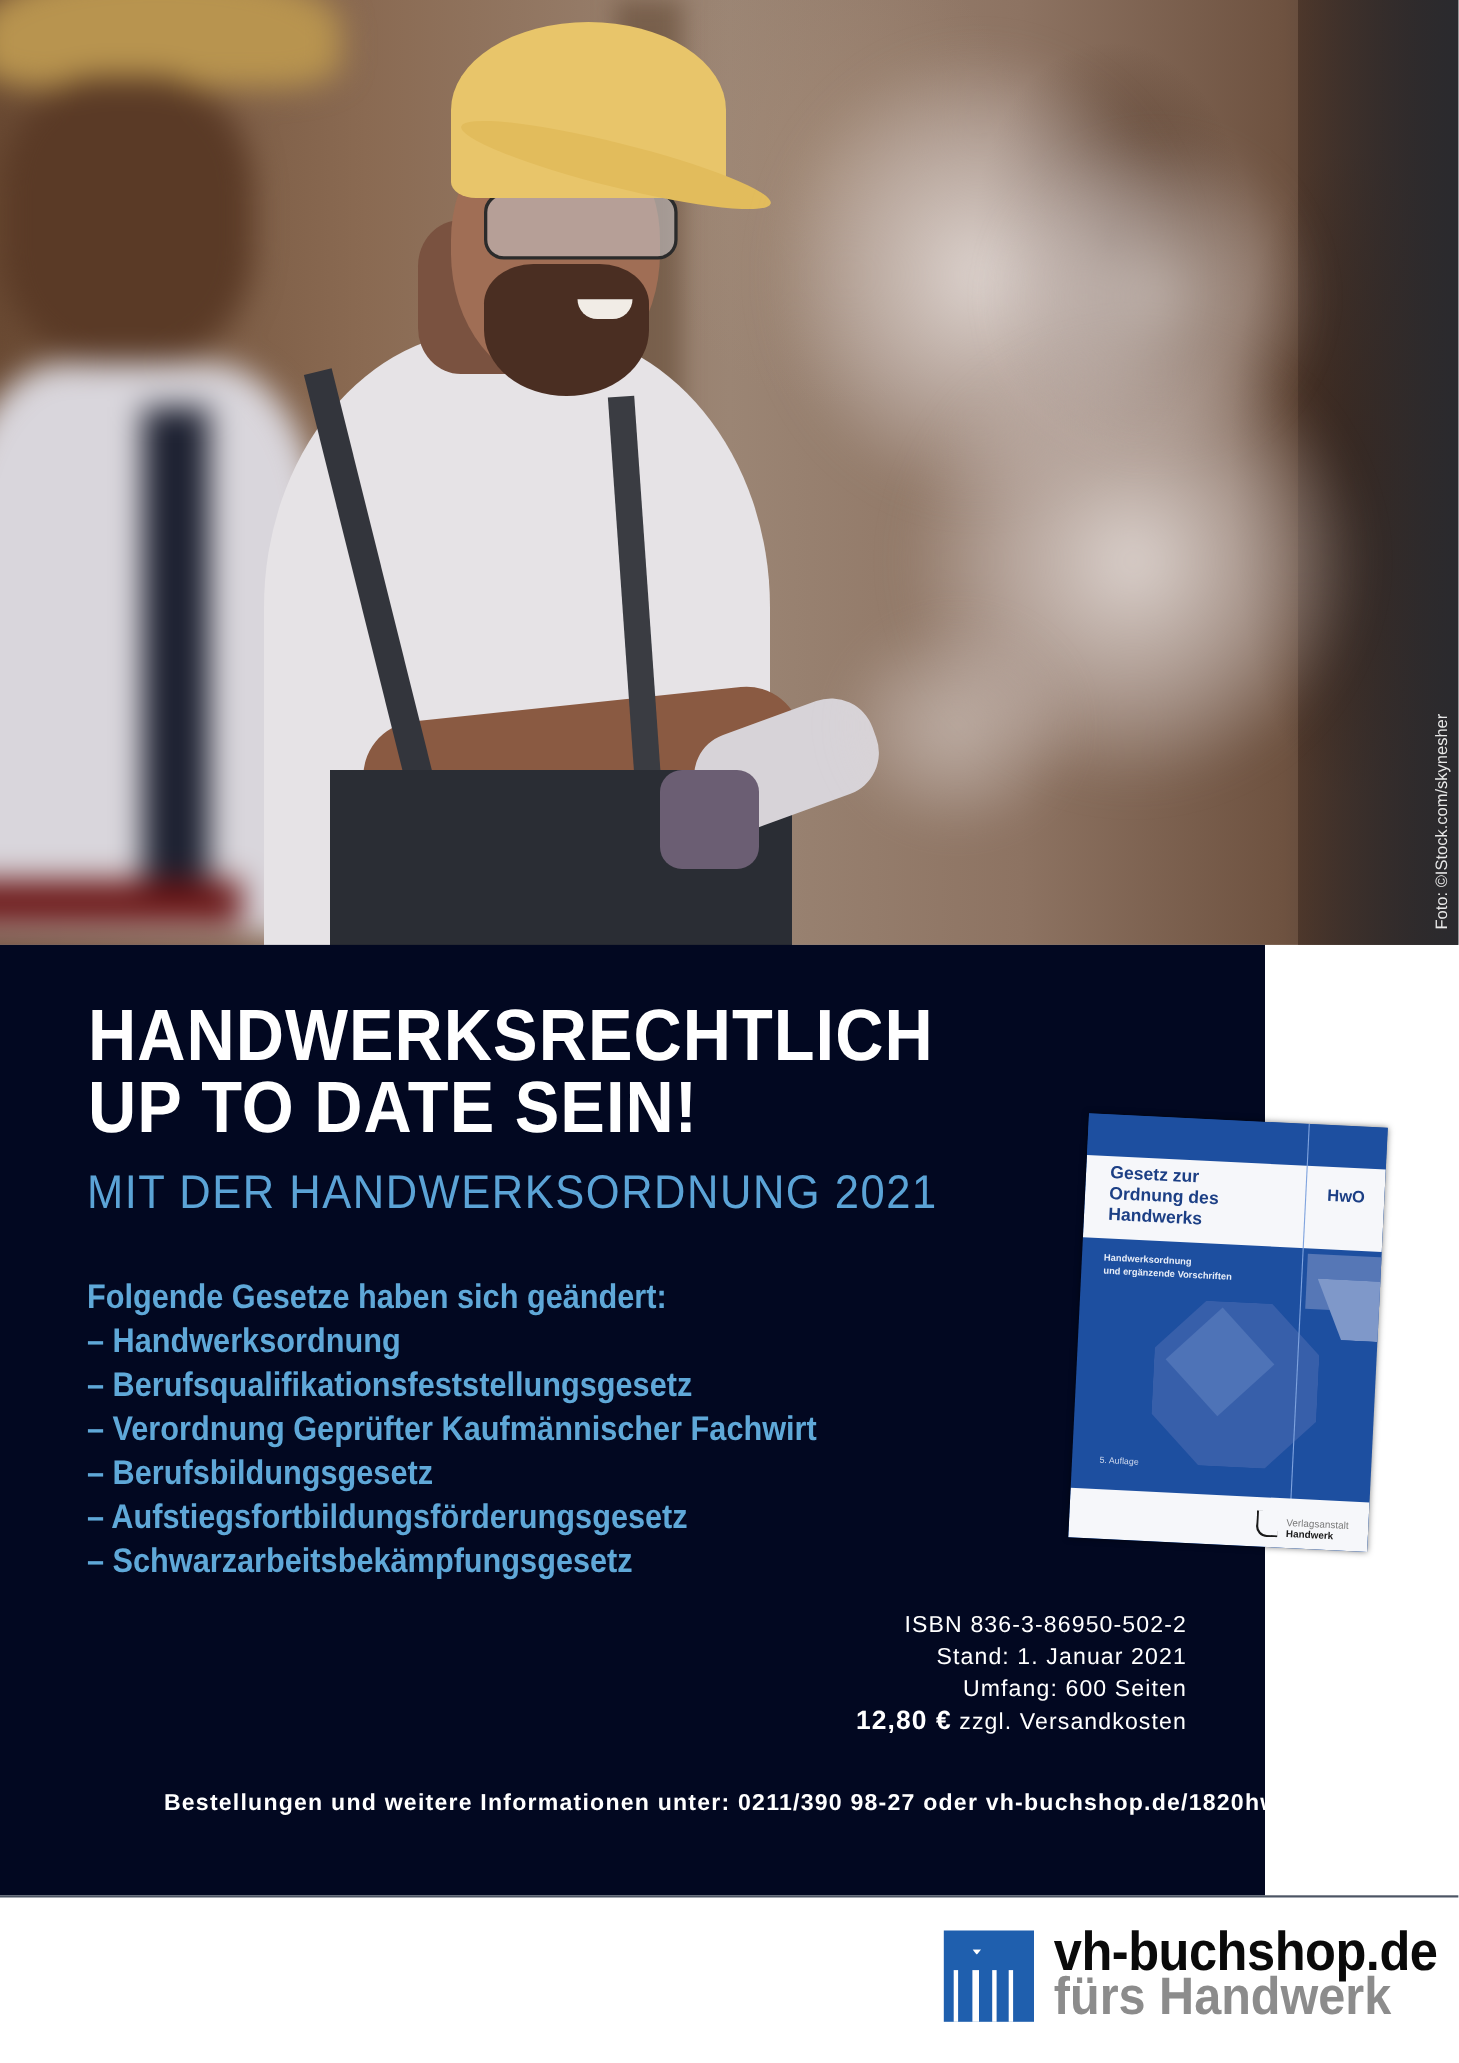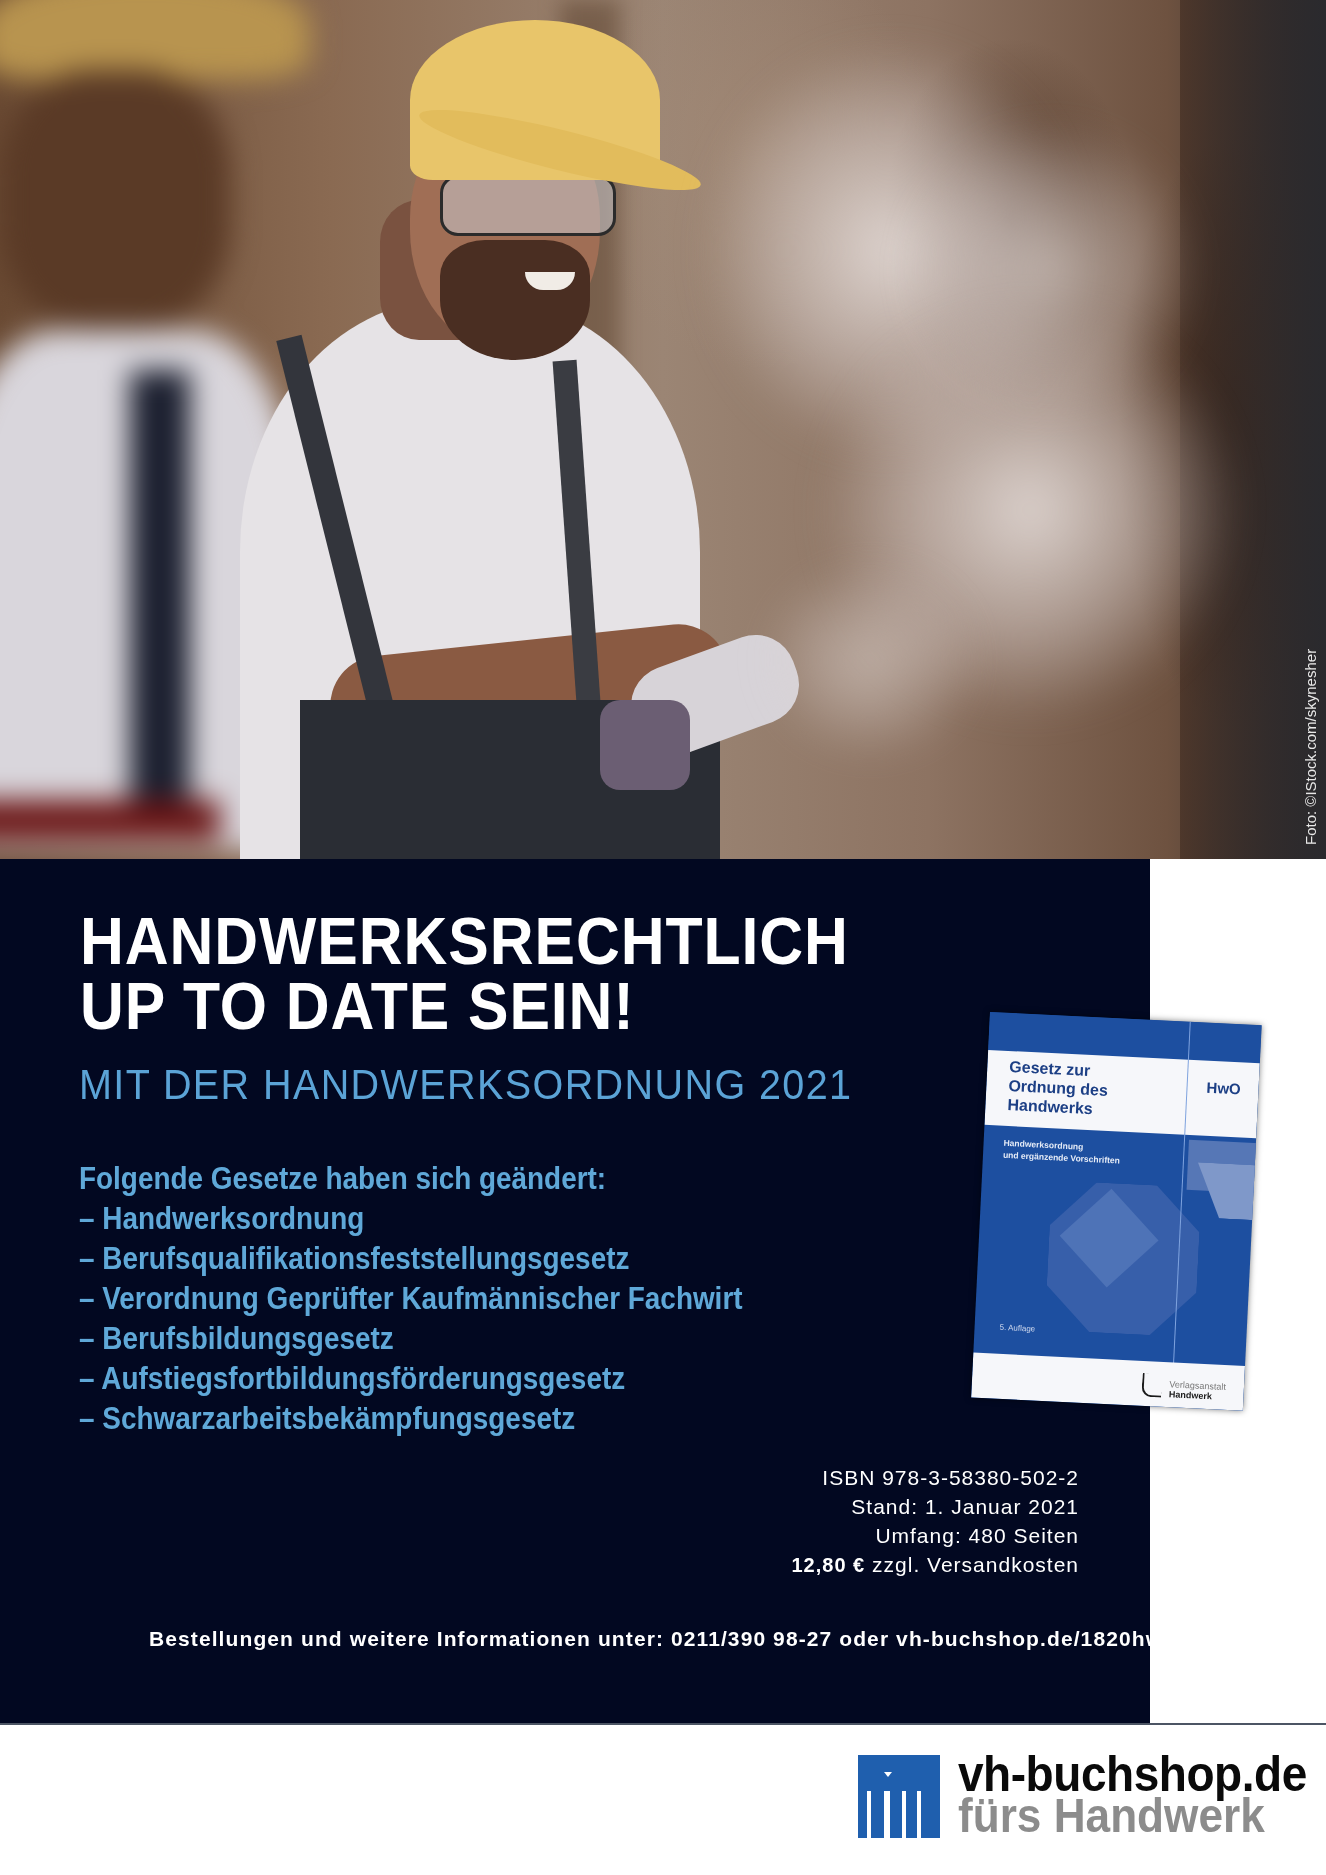--- a/index.html
+++ b/index.html
@@ -107,21 +107,21 @@
   .book .publisher .p1 { color: #7a7a7a; display: block; font-weight: 400; }
   .book .pub-mark {
     position: absolute; right: 82px; bottom: 9px; width: 18px; height: 22px;
     border-left: 2px solid #1a1a1a; border-bottom: 2px solid #1a1a1a; border-radius: 0 0 0 10px;
   }
   
   .details {
     position: absolute; right: 71px; top: 604px; text-align: right;
     color: #ffffff; font-size: 21px; line-height: 29px; letter-spacing: 1px;
   }
-  .details .price { font-weight: 700; font-size: 20px; letter-spacing: 1px; }
+  .details .price { font-weight: 700; font-size: 24px; letter-spacing: 1px; }
   .footer-text {
     position: absolute; left: 0; width: 1326px; text-align: center;
     color: #ffffff; font-size: 21px; letter-spacing: 1.1px;
   }
   .footer-text.l1 { top: 768px; font-weight: bold; }
   .footer-text.l2 { top: 804px; }
   .panel-edge {
     position: absolute; left: 0; top: 1723px; width: 1326px; height: 2px; background: #4c5564;
   }
   
@@ -239,23 +239,23 @@
     <span class="edition">5. Auflage</span>
     <div class="bottom-band"></div>
     <div class="pub-mark"></div>
     <div class="publisher">
       <span class="p1">Verlagsanstalt</span>
       <span>Handwerk</span>
     </div>
   </div>
 
   <div class="details">
-    <div>ISBN 978-3-58380-502-2</div>
+    <div>ISBN 836-3-86950-502-2</div>
     <div>Stand: 1. Januar 2021</div>
-    <div>Umfang: 480 Seiten</div>
+    <div>Umfang: 600 Seiten</div>
     <div><span class="price">12,80 €</span><span> zzgl. Versandkosten</span></div>
   </div>
 
   <div class="footer-text l1">Bestellungen und weitere Informationen unter: 0211/390 98-27 oder vh-buchshop.de/1820hwo</div>
 </div>
 <div class="panel-edge"></div>
 
 <div class="logo">
   <div class="logo-mark">
     <div class="arrow"></div>

